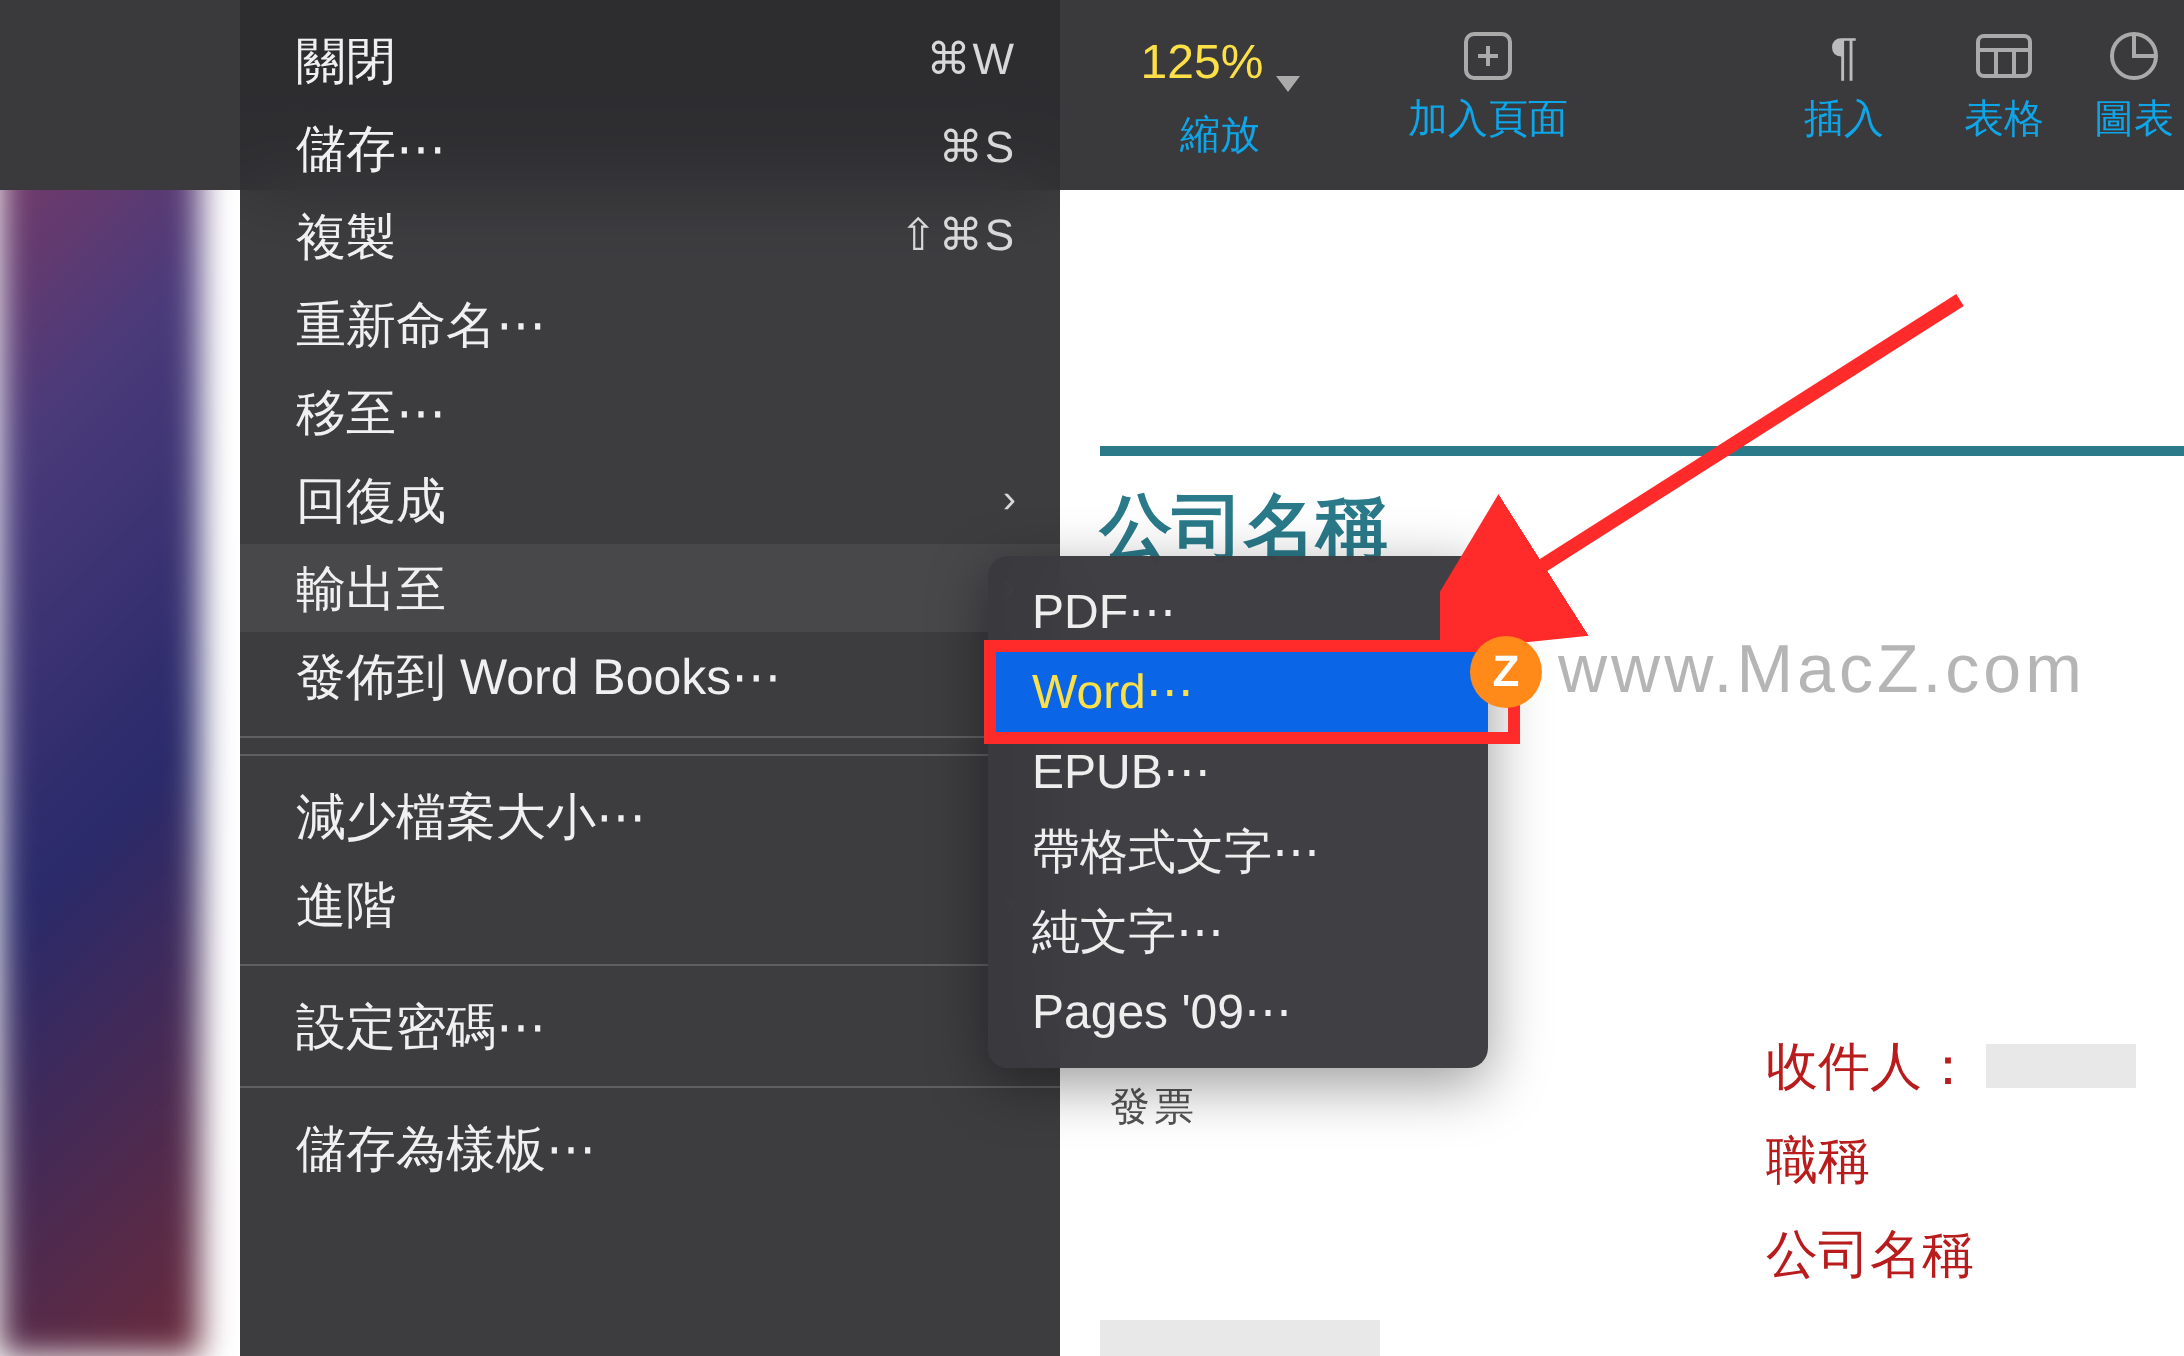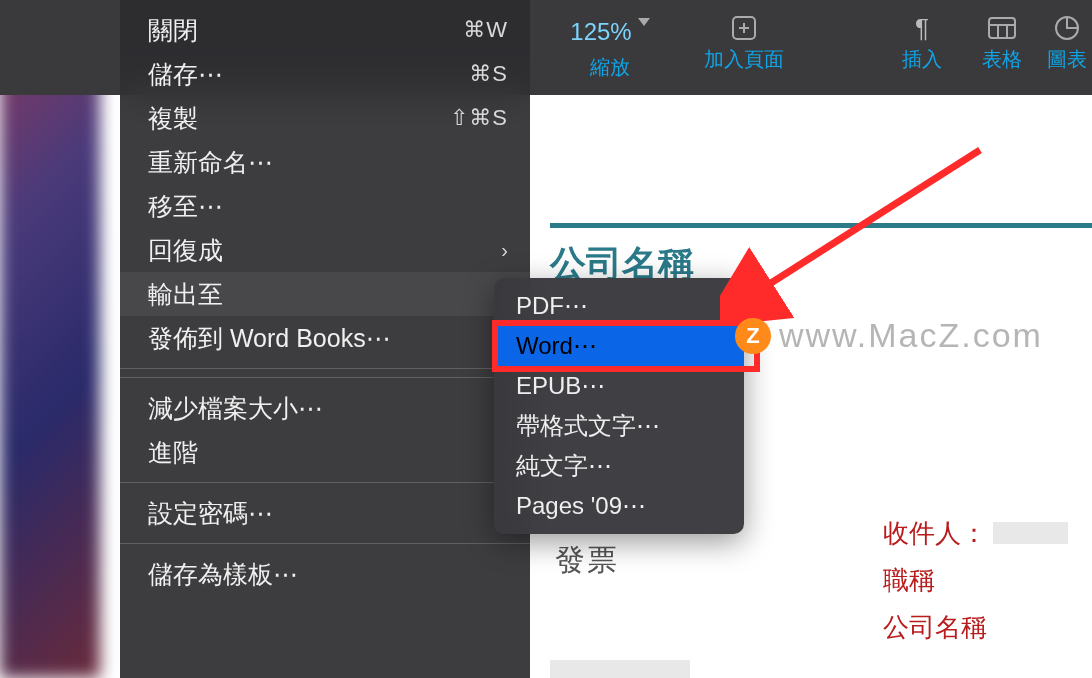--- a/index.html
+++ b/index.html
@@ -37,23 +37,23 @@
       gap: 4px;
     }
     .tb-zoom { margin-left: 550px; width: 120px; }
     .tb-addpage { margin-left: 24px; width: 100px; }
     .tb-spacer { flex: 1; }
     .tb-insert { width: 80px; }
     .tb-table { width: 80px; }
     .tb-chart { width: 50px; }
     .zoom-btn {
       display: flex;
-      align-items: flex-start;
+      align-items: flex-end;
       gap: 6px;
-      color: #7dd3fc;
+      color: #fde047;
       font-size: 24px;
       padding: 4px 12px;
     }
     .chev-down {
       width: 0; height: 0;
       border-left: 6px solid transparent;
       border-right: 6px solid transparent;
       border-top: 8px solid #aaa;
     }
     .tb-icon {
@@ -80,21 +80,21 @@
     .doc-title {
       position: absolute;
       left: 55px; top: 145px;
       font-size: 36px;
       font-weight: 600;
       color: #2a7a8a;
     }
     .doc-word {
       position: absolute;
       left: 60px; top: 445px;
-      font-size: 30px;
+      font-size: 20px;
       color: #555;
       letter-spacing: 2px;
     }
     .doc-fields {
       position: absolute;
       right: 24px;
       top: 415px;
       font-size: 26px;
       color: #b91c1c;
       line-height: 1.8;
@@ -168,21 +168,21 @@
     .sub-item {
       height: 40px;
       display: flex;
       align-items: center;
       padding: 0 22px;
       font-size: 24px;
       color: #eee;
     }
     .sub-item.selected {
       background: #0a66e6;
-      color: #000000;
+      color: #fde047;
     }
 
     .red-box {
       position: absolute;
       left: 492px; top: 320px;
       width: 268px; height: 52px;
       border: 6px solid #ff2a2a;
       z-index: 10;
       pointer-events: none;
     }

